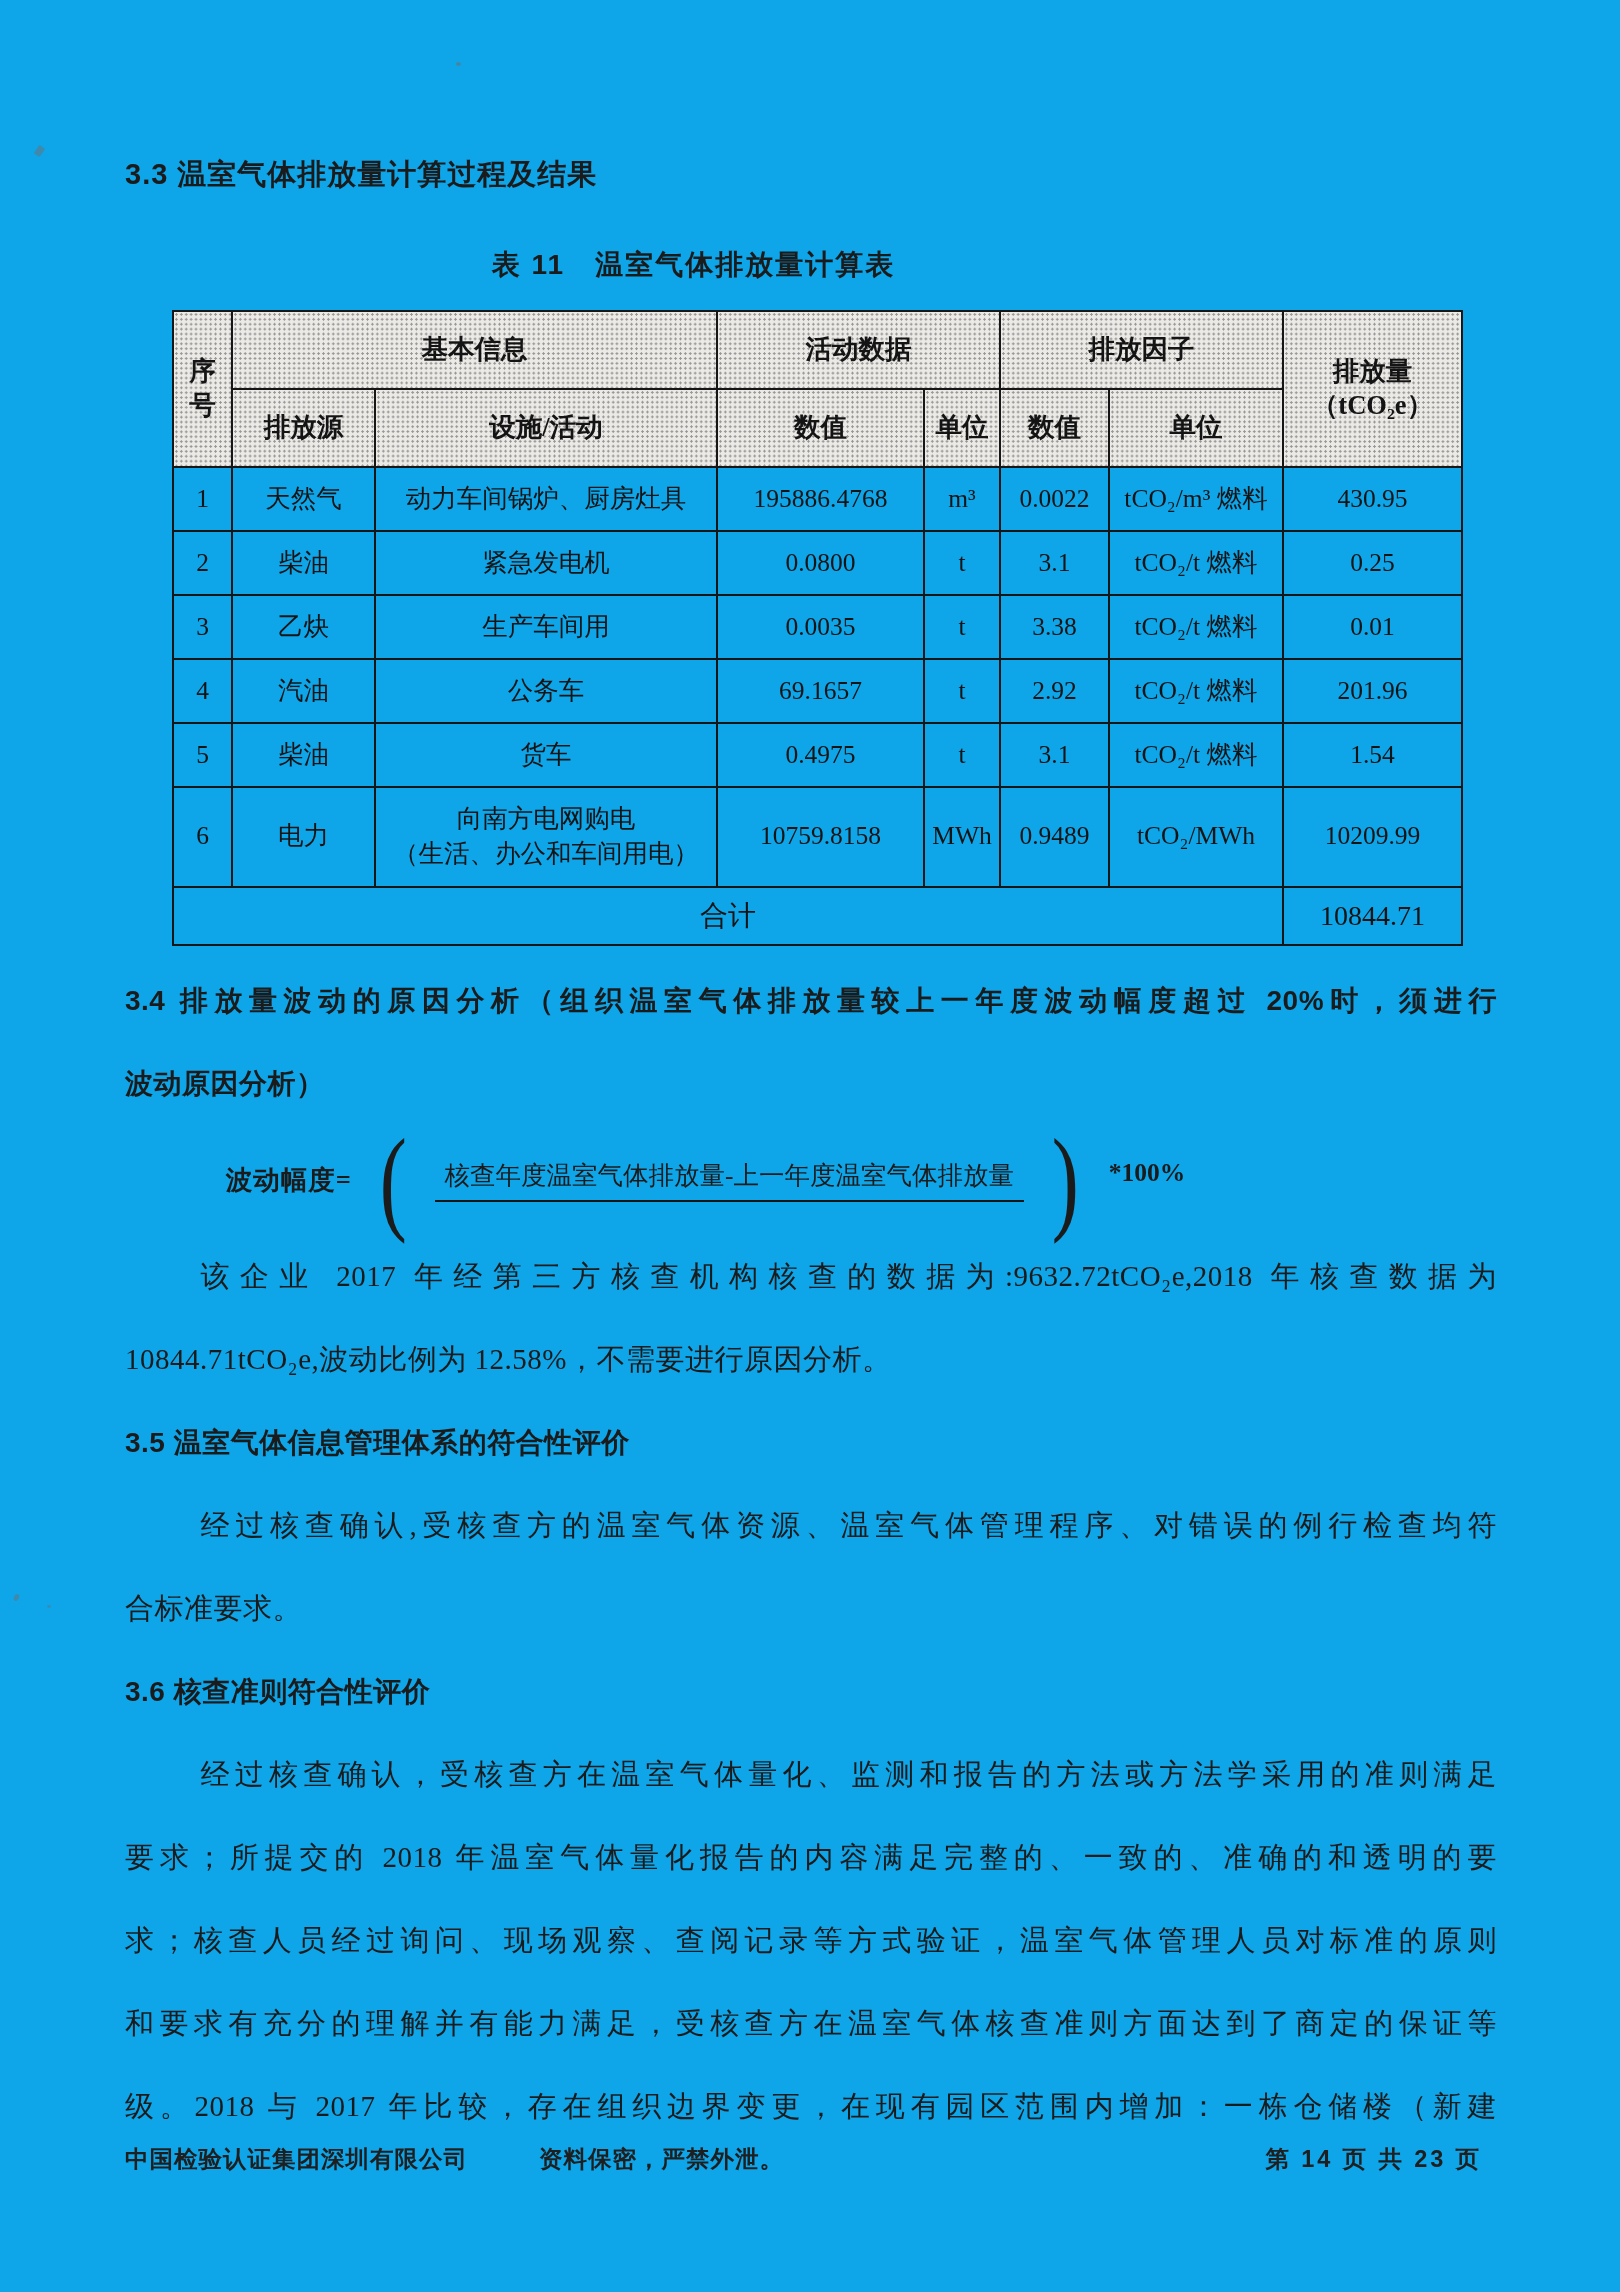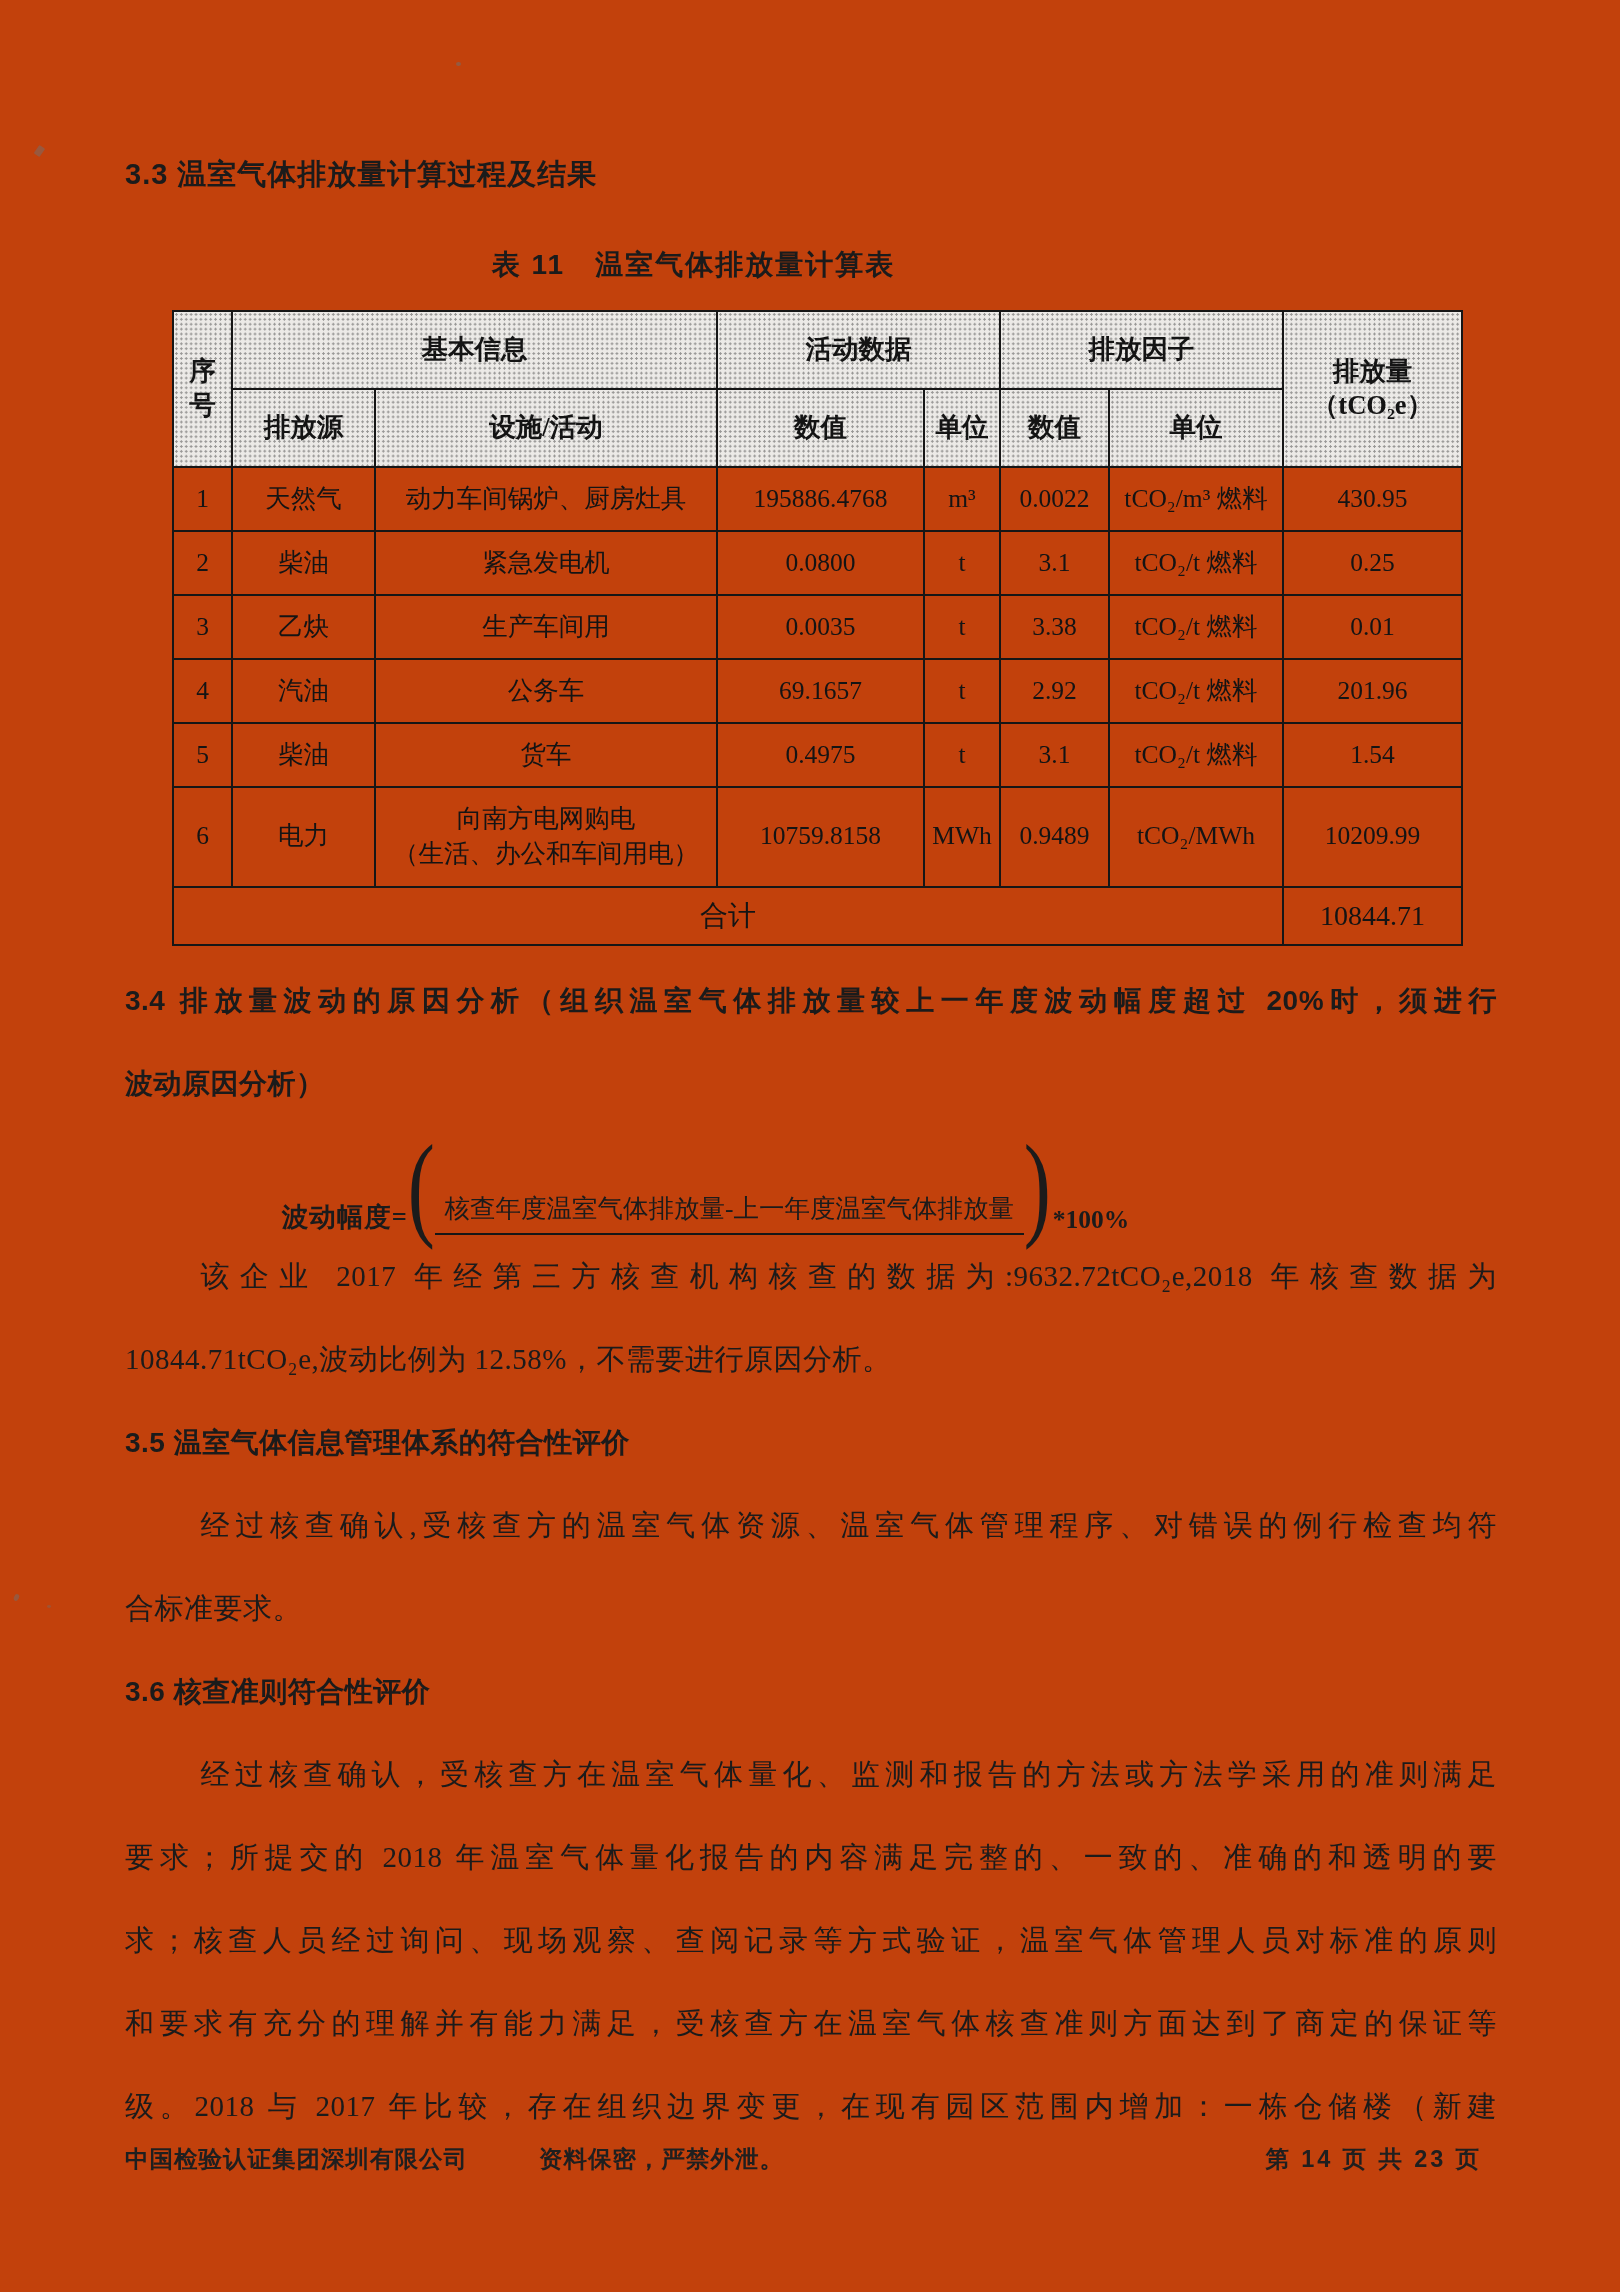--- a/index.html
+++ b/index.html
@@ -1,20 +1,20 @@
 <!DOCTYPE html>
 <html><head>
 <meta charset="utf-8">
 <style>
   html,body{margin:0;padding:0;background:#e9e9e9;}
   .page{
     position:relative;
     width:1620px;height:2293px;
     margin:0 auto;
-    background:#c2410c;
+    background:#0ea5e9;
     color:#1b1b1b;
     font-family:"Liberation Serif","DejaVu Serif",serif;
     overflow:hidden;
   }
   .content{position:absolute;left:125px;top:0;width:1372px;}
 
   
   .h-section{
     font-family:"Liberation Sans","DejaVu Sans",sans-serif;
     font-weight:bold;font-size:29px;letter-spacing:1px;
@@ -60,22 +60,22 @@
   .fill{text-align-last:justify;}
   .indent{text-indent:2.6em;}
   .bold{
     font-family:"Liberation Sans","DejaVu Sans",sans-serif;
     font-weight:bold;font-size:28px;
   }
   .body-block{margin-top:13.7px;}
 
   
   .formula-row{
-    height:110px;display:flex;align-items:flex-end;justify-content:center;
-    padding-right:211px;font-size:26.5px;
+    height:110px;display:flex;align-items:center;justify-content:center;
+    padding-right:211px;font-size:26.5px;gap:28px;
   }
   .f-label{font-weight:bold;letter-spacing:1px;}
   .paren{
     font-family:"Liberation Serif",serif;font-size:116px;font-weight:300;
     line-height:.85;transform:scaleX(.7);margin:0 -5.9px;
   }
   .frac{display:inline-flex;flex-direction:column;text-align:center;font-size:25.5px;}
   .frac .num{border-bottom:2.9px solid #161616;padding:0 9.8px 6.9px;}
   .frac .den{padding-top:6.9px;}
   .f-suffix{font-weight:bold;margin-left:2px;margin-top:-13.7px;font-size:25.5px;}

